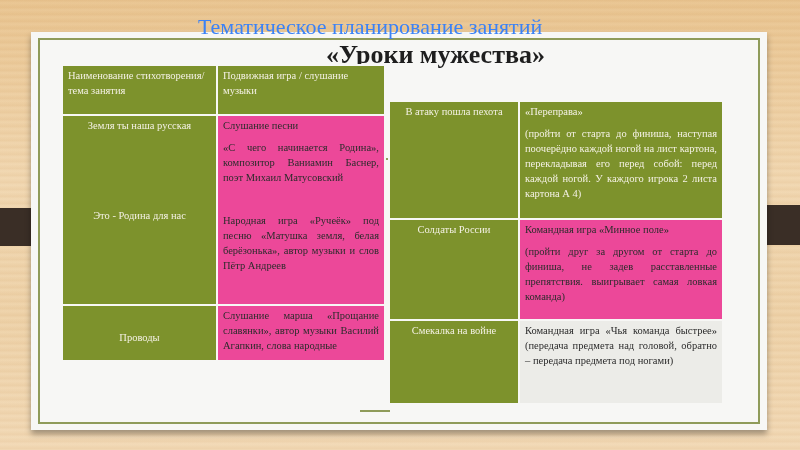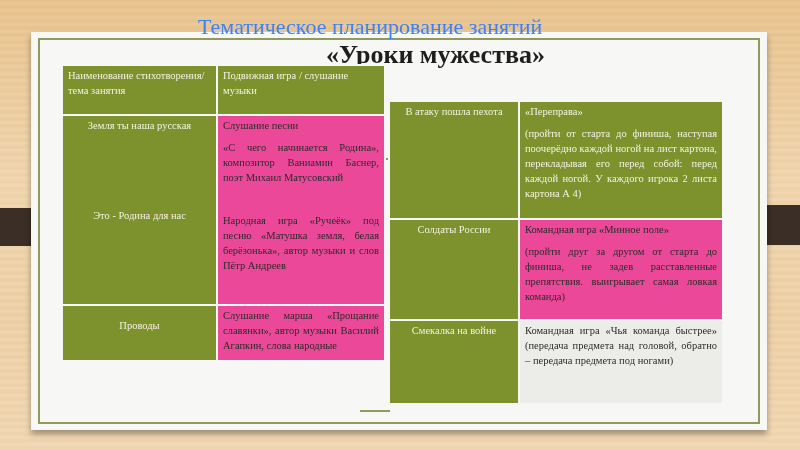--- a/index.html
+++ b/index.html
@@ -90,21 +90,21 @@
       <div>Земля ты наша русская</div>
       <div style="margin-top:75px">Это - Родина для нас</div>
     </td>
     <td class="l">
       <div class="p">Слушание песни</div>
       <div class="p">«С чего начинается Родина», композитор Ваниамин Баснер, поэт Михаил Матусовский</div>
       <div style="margin-top:28px">Народная игра «Ручеёк» под песню «Матушка земля, белая берёзонька», автор музыки и слов Пётр Андреев</div>
     </td>
   </tr>
   <tr style="height:56px">
-    <td class="g c" style="vertical-align:top;padding-top:12px">Проводы</td>
+    <td class="g c" style="vertical-align:top;padding-top:24px">Проводы</td>
     <td class="l">Слушание марша «Прощание славянки», автор музыки Василий Агапкин, слова народные</td>
   </tr>
 </tbody>
   </table>
 
 <table id="tbl-right">
   <colgroup>
       <col class="c1">
       <col class="c2">
     </colgroup>

